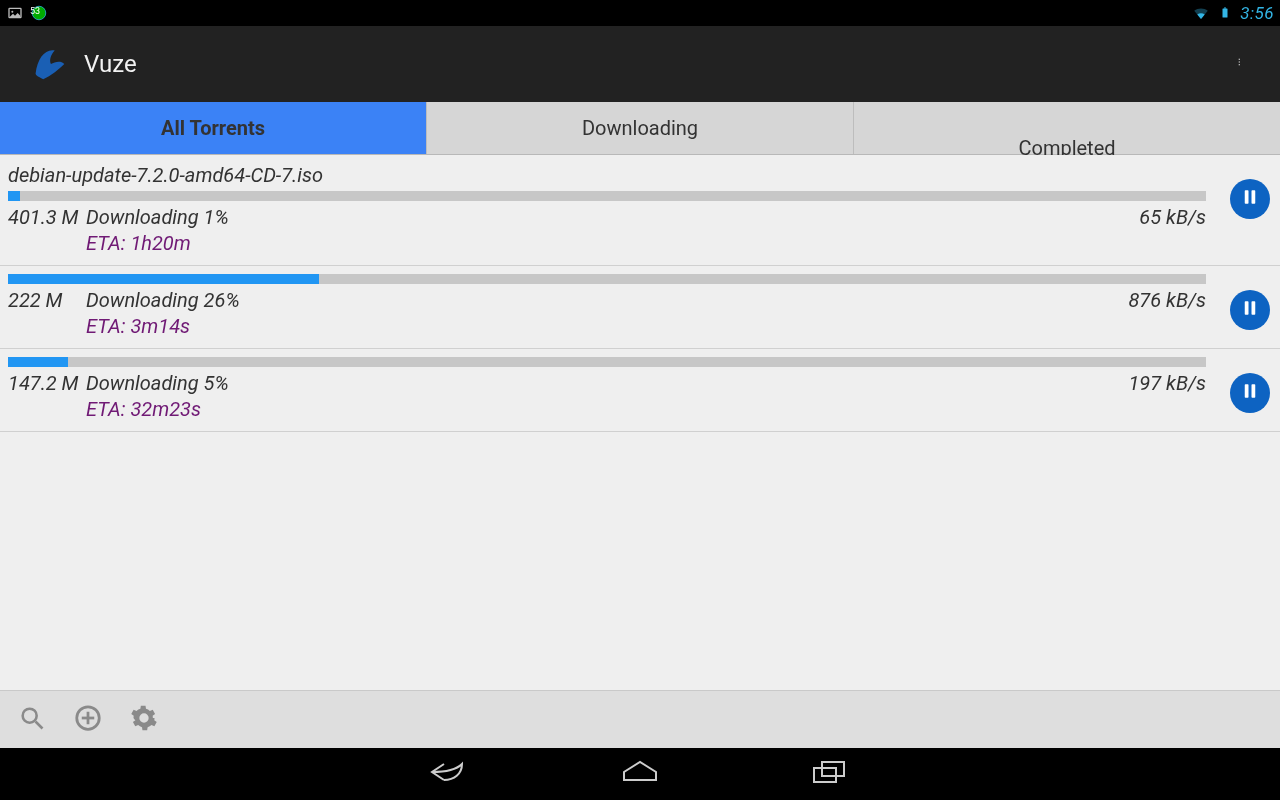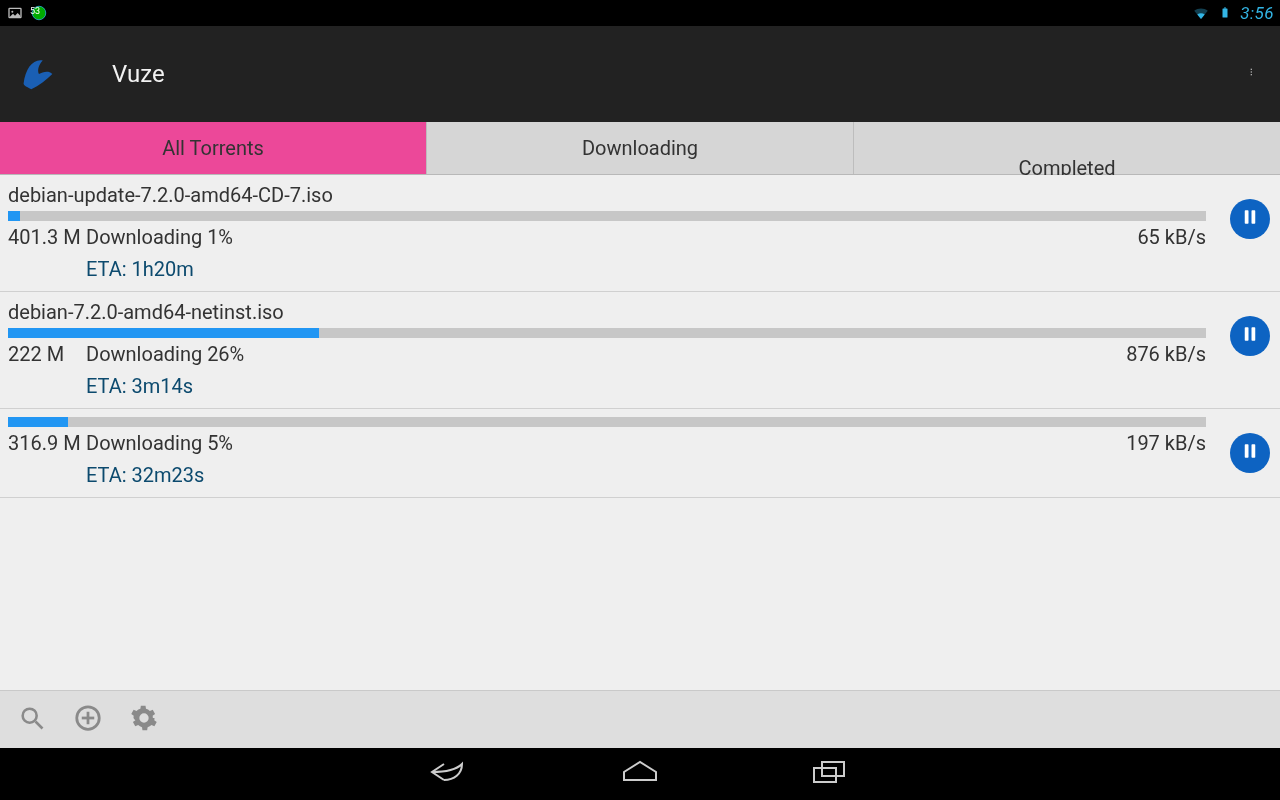--- a/index.html
+++ b/index.html
@@ -7,43 +7,43 @@
   .screen { width: 1280px; height: 800px; display: flex; flex-direction: column; background: #e9e9e9; }
 
   
   .status-bar { height: 26px; background: #000; color: #33b5e5; display: flex; align-items: center; padding: 0 6px; font-size: 16px; }
   .status-left { display: flex; align-items: center; gap: 6px; }
   .status-right { margin-left: auto; display: flex; align-items: center; gap: 6px; font-style: italic; }
   .status-icon { width: 18px; height: 18px; display: inline-flex; align-items: center; justify-content: center; }
   .clock { color: #33b5e5; font-size: 17px; letter-spacing: 0.5px; }
 
   
-  .app-bar { height: 96px; background: #222; display: flex; align-items: center; padding: 0 14px; gap: 40px; }
+  .app-bar { height: 76px; background: #222; display: flex; align-items: center; padding: 0 26px; }
   .app-logo { width: 46px; height: 46px; margin-right: 12px; }
   .app-title { color: #f2f2f2; font-size: 24px; font-weight: 400; }
   .app-overflow { margin-left: auto; color: #bbb; cursor: pointer; padding: 8px; }
 
   
   .tabs { height: 53px; display: flex; background: #d6d6d6; border-bottom: 1px solid #b8b8b8; }
   .tab { flex: 1; display: flex; align-items: center; justify-content: center; font-size: 20px; color: #333; cursor: pointer; border-right: 1px solid #bdbdbd; }
   .tab:last-child { border-right: none; margin-top: 40px; }
-  .tab.active { background: #ec4899; font-weight: 400; }
-
-  
-  .list { flex: 1; background: #efefef; overflow-y: auto; }
+  .tab.active { background: #3b82f6; font-weight: 700; }
+
+  
+  .list { flex: 1; background: #efefef; overflow-y: auto; font-style: italic; }
   .torrent { display: flex; align-items: flex-start; padding: 8px 10px 10px 8px; border-bottom: 1px solid #d0d0d0; }
   .torrent-info { flex: 1; min-width: 0; }
   .torrent-name { font-size: 20px; color: #333; margin-bottom: 4px; }
   .progress-track { width: 100%; height: 10px; background: #c7c7c7; position: relative; margin-bottom: 4px; }
   .progress-fill { height: 100%; background: #2196f3; }
   .torrent-row { display: flex; font-size: 20px; color: #333; }
   .torrent-size { width: 78px; }
   .torrent-status { flex: 0 0 auto; }
   .torrent-speed { margin-left: auto; }
-  .torrent-eta { font-size: 20px; color: #0c4a6e; margin-left: 78px; margin-top: 8px; }
+  .torrent-eta { font-size: 20px; color: #701a75; margin-left: 78px; margin-top: 2px; }
   .pause-btn { width: 40px; height: 40px; border-radius: 50%; background: #0d63c2; margin-left: 24px; margin-top: 16px; display: flex; align-items: center; justify-content: center; cursor: pointer; flex-shrink: 0; }
   .pause-btn svg { width: 18px; height: 18px; }
 
   
   .bottom-toolbar { height: 58px; background: #dedede; display: flex; align-items: center; padding: 0 12px; border-top: 1px solid #c9c9c9; }
   .tb-icon { width: 40px; height: 40px; display: flex; align-items: center; justify-content: center; cursor: pointer; color: #8a8a8a; }
   .tb-icon + .tb-icon { margin-left: 16px; }
   .tb-right { margin-left: auto; }
 
   
@@ -136,21 +136,20 @@
           <svg viewBox="0 0 24 24" fill="#fff">
               <rect x="5" y="3" width="5" height="18" rx="1"></rect>
               <rect x="14" y="3" width="5" height="18" rx="1"></rect>
             </svg>
         </span>
       </div>
     </div>
 
     <div class="torrent">
       <div class="torrent-info">
-        <div class="torrent-name">debian-7.2.0-amd64-netinst.iso</div>
         <div class="progress-track">
           <div class="progress-fill" style="width:26%"></div>
         </div>
         <div class="torrent-row">
           <span class="torrent-size">222 M</span>
           <span class="torrent-status">Downloading 26%</span>
           <span class="torrent-speed">876 kB/s</span>
         </div>
         <div class="torrent-eta">ETA: 3m14s</div>
       </div>
@@ -163,21 +162,21 @@
         </span>
       </div>
     </div>
 
     <div class="torrent">
       <div class="torrent-info">
         <div class="progress-track">
           <div class="progress-fill" style="width:5%"></div>
         </div>
         <div class="torrent-row">
-          <span class="torrent-size">316.9 M</span>
+          <span class="torrent-size">147.2 M</span>
           <span class="torrent-status">Downloading 5%</span>
           <span class="torrent-speed">197 kB/s</span>
         </div>
         <div class="torrent-eta">ETA: 32m23s</div>
       </div>
       <div class="pause-btn">
         <span>
           <svg viewBox="0 0 24 24" fill="#fff">
               <rect x="5" y="3" width="5" height="18" rx="1"></rect>
               <rect x="14" y="3" width="5" height="18" rx="1"></rect>

